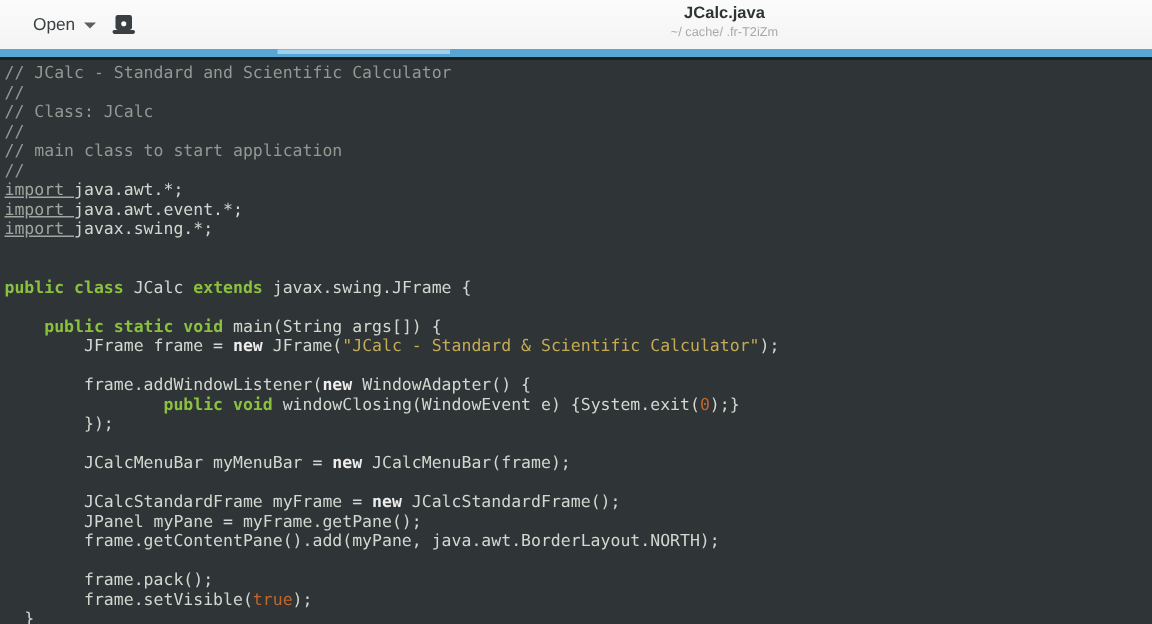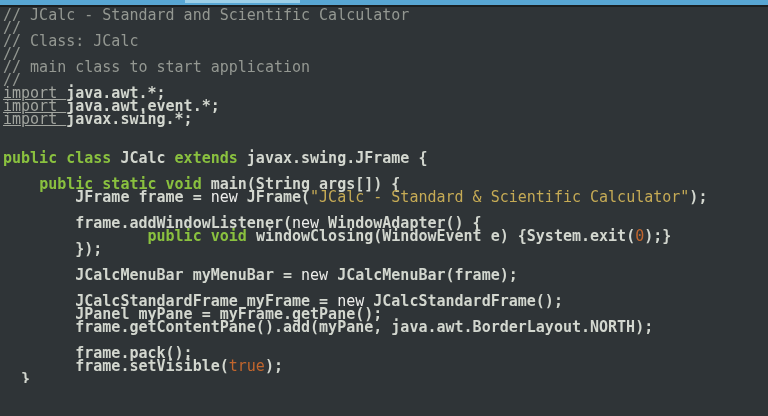--- a/index.html
+++ b/index.html
@@ -50,40 +50,63 @@
     background: #9ed0e8;
   }
   .progress-underline { height: 2px; background: #1b1f21; }
 
   
   .editor {
     height: 376px;
     background: #2f3437;
     padding: 2px 4px 0 3px;
     font-family: "DejaVu Sans Mono", "Liberation Mono", monospace;
-    font-size: 15px;
+    font-size: 11px;
     line-height: 13px;
     white-space: pre;
     overflow: hidden;
     cursor: text;
   }
   .line { height: 13px; }
-  .tok.pl  { color: #d3d7cf; font-weight: bold; }
+  .tok.pl  { color: #d3d7cf; }
   .tok.cm  { color: #949892; }
   .tok.im  { color: #a2a59f; text-decoration: underline; }
   .tok.kw  { color: #8ac13f; font-weight: bold; text-align: right; }
-  .tok.nw  { color: #eeeeec; font-weight: normal; }
+  .tok.nw  { color: #eeeeec; font-weight: bold; }
   .tok.st  { color: #c6ab55; }
   .tok.num { color: #c2662d; }
 </style>
 </head>
 <body>
 
 <div class="window">
 
+  <div class="headerbar">
+
+    <div class="open-btn">
+      <span>Open</span>
+      <span class="caret"></span>
+    </div>
+
+    <button class="icon-btn">
+      <span style="display:flex">
+        <svg width="17" height="15" viewBox="0 0 17 15">
+          <rect x="3" y="1" width="11" height="10" rx="1.6" fill="#3b3f42"></rect>
+          <circle cx="8.5" cy="6.8" r="1.7" fill="#ffffff"></circle>
+          <rect x="1" y="11" width="15" height="2.6" rx="1.2" fill="#3b3f42"></rect>
+        </svg>
+      </span>
+    </button>
+
+    <div class="titles">
+      <div class="title">JCalc.java</div>
+      <div class="subtitle">~/ cache/ .fr-T2iZm</div>
+    </div>
+
+  </div>
 
   <div class="progress">
     <div class="progress-highlight"></div>
   </div>
   <div class="progress-underline"></div>
 
   <div class="editor"><div class="line"><span class="tok cm">// JCalc - Standard and Scientific Calculator</span></div><div class="line"><span class="tok cm">//</span></div><div class="line"><span class="tok cm">// Class: JCalc</span></div><div class="line"><span class="tok cm">//</span></div><div class="line"><span class="tok cm">// main class to start application</span></div><div class="line"><span class="tok cm">//</span></div><div class="line"><span class="tok im">import </span><span class="tok pl">java.awt.*;</span></div><div class="line"><span class="tok im">import </span><span class="tok pl">java.awt.event.*;</span></div><div class="line"><span class="tok im">import </span><span class="tok pl">javax.swing.*;</span></div><div class="line">&nbsp;</div><div class="line">&nbsp;</div><div class="line"><span class="tok kw">public class </span><span class="tok pl">JCalc </span><span class="tok kw">extends</span><span class="tok pl"> javax.swing.JFrame {</span></div><div class="line">&nbsp;</div><div class="line"><span class="tok pl">    </span><span class="tok kw">public static void </span><span class="tok pl">main(String args[]) {</span></div><div class="line"><span class="tok pl">        JFrame frame = </span><span class="tok nw">new</span><span class="tok pl"> JFrame(</span><span class="tok st">"JCalc - Standard &amp; Scientific Calculator"</span><span class="tok pl">);</span></div><div class="line">&nbsp;</div><div class="line"><span class="tok pl">        frame.addWindowListener(</span><span class="tok nw">new</span><span class="tok pl"> WindowAdapter() {</span></div><div class="line"><span class="tok pl">                </span><span class="tok kw">public void </span><span class="tok pl">windowClosing(WindowEvent e) {System.exit(</span><span class="tok num">0</span><span class="tok pl">);}</span></div><div class="line"><span class="tok pl">        });</span></div><div class="line">&nbsp;</div><div class="line"><span class="tok pl">        JCalcMenuBar myMenuBar = </span><span class="tok nw">new</span><span class="tok pl"> JCalcMenuBar(frame);</span></div><div class="line">&nbsp;</div><div class="line"><span class="tok pl">        JCalcStandardFrame myFrame = </span><span class="tok nw">new</span><span class="tok pl"> JCalcStandardFrame();</span></div><div class="line"><span class="tok pl">        JPanel myPane = myFrame.getPane();</span></div><div class="line"><span class="tok pl">        frame.getContentPane().add(myPane, java.awt.BorderLayout.NORTH);</span></div><div class="line">&nbsp;</div><div class="line"><span class="tok pl">        frame.pack();</span></div><div class="line"><span class="tok pl">        frame.setVisible(</span><span class="tok num">true</span><span class="tok pl">);</span></div><div class="line"><span class="tok pl">  }</span></div></div>
 
 </div>
 

